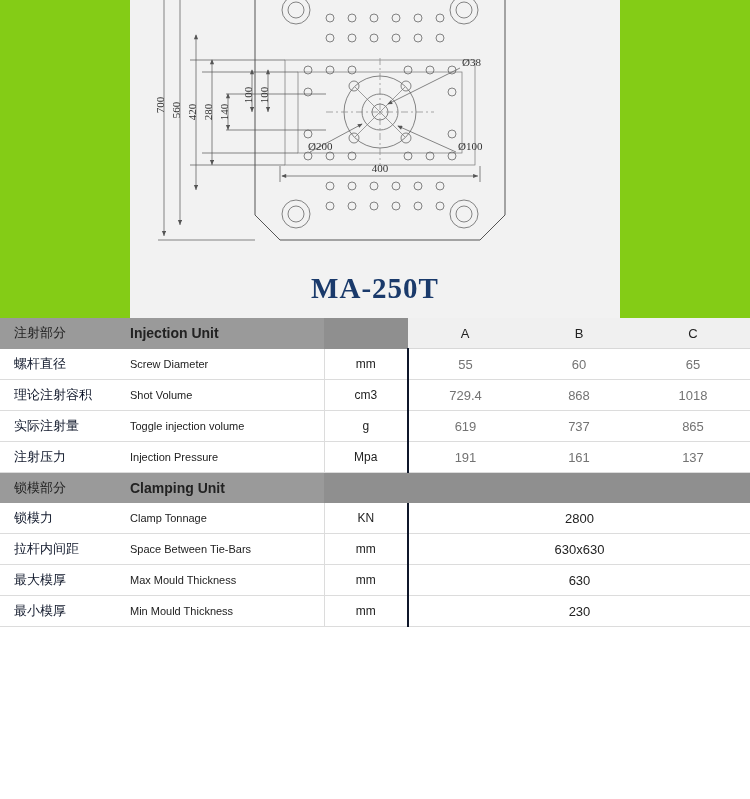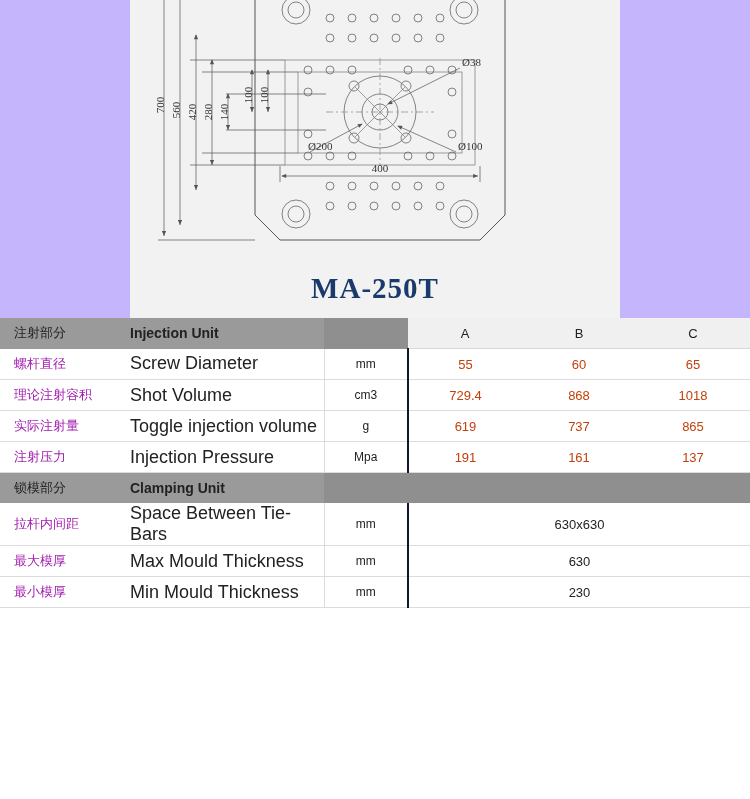--- a/index.html
+++ b/index.html
@@ -8,21 +8,21 @@
     background:#ffffff;
     font-family:"Liberation Sans", sans-serif;
     overflow:hidden;
   }
   .page{position:relative;width:750px;height:799px;}
 
   
   .drawing-wrap{
     position:relative;
     width:750px;height:318px;
-    background:#c4b5fd;
+    background:#84cc16;
   }
   .drawing-bg{
     position:absolute;left:130px;top:0;width:490px;height:318px;
     background:#f2f2f2;
   }
   .drawing-svg{position:absolute;left:130px;top:0;}
   .model-caption{
     position:absolute;left:0;top:272px;width:750px;
     text-align:center;
     font-family:"Liberation Serif", serif;
@@ -86,29 +86,29 @@
   .sec .s-ab{
     background:#f0f0f0;color:#222;text-align:center;font-size:13px;
     border-bottom:1px solid #d8d8d8;
   }
 
   
   .row td{
     background:#ffffff;
     border-bottom:1px solid #dcdcdc;
   }
-  .row .d-cn{font-size:13px;padding-left:14px;color:#a21caf;}
-  .row .d-en{font-size:18px;padding-left:14px;color:#222;}
+  .row .d-cn{font-size:13px;padding-left:14px;color:#0f172a;}
+  .row .d-en{font-size:11px;padding-left:14px;color:#222;}
   .row .d-unit{
     font-size:12px;text-align:center;color:#222;
     border-left:1px solid #dcdcdc;border-right:2px solid #0f172a;
   }
   .row .d-val{font-size:13px;text-align:center;color:#222;}
   .row .d-sub{
-    font-size:13px;text-align:center;color:#c2410c;
+    font-size:13px;text-align:center;color:#737373;
   }
 
   .tbl-wrap{position:absolute;left:0;top:318px;width:750px;}
 </style>
 </head>
 <body>
 
 <div class="page">
 
   <div class="drawing-wrap">
@@ -313,20 +313,26 @@
     </tr>
 
     <tr class="sec">
       <td class="s-cn">锁模部分</td>
       <td class="s-en">Clamping Unit</td>
       <td class="s-unit"></td>
       <td class="s-val" colspan="3"></td>
     </tr>
 
     <tr class="row">
+      <td class="d-cn">锁模力</td>
+      <td class="d-en">Clamp Tonnage</td>
+      <td class="d-unit">KN</td>
+      <td class="d-val" colspan="3">2800</td>
+    </tr>
+    <tr class="row">
       <td class="d-cn">拉杆内间距</td>
       <td class="d-en">Space Between Tie-Bars</td>
       <td class="d-unit">mm</td>
       <td class="d-val" colspan="3">630x630</td>
     </tr>
     <tr class="row">
       <td class="d-cn">最大模厚</td>
       <td class="d-en">Max  Mould Thickness</td>
       <td class="d-unit">mm</td>
       <td class="d-val" colspan="3">630</td>

